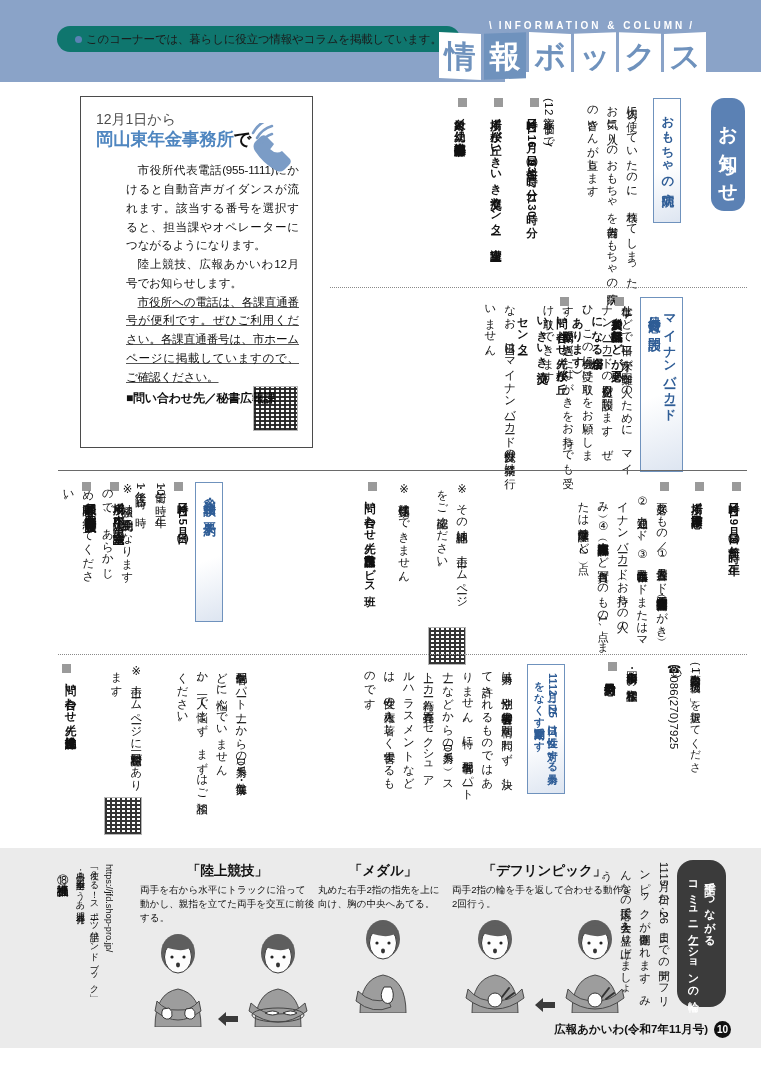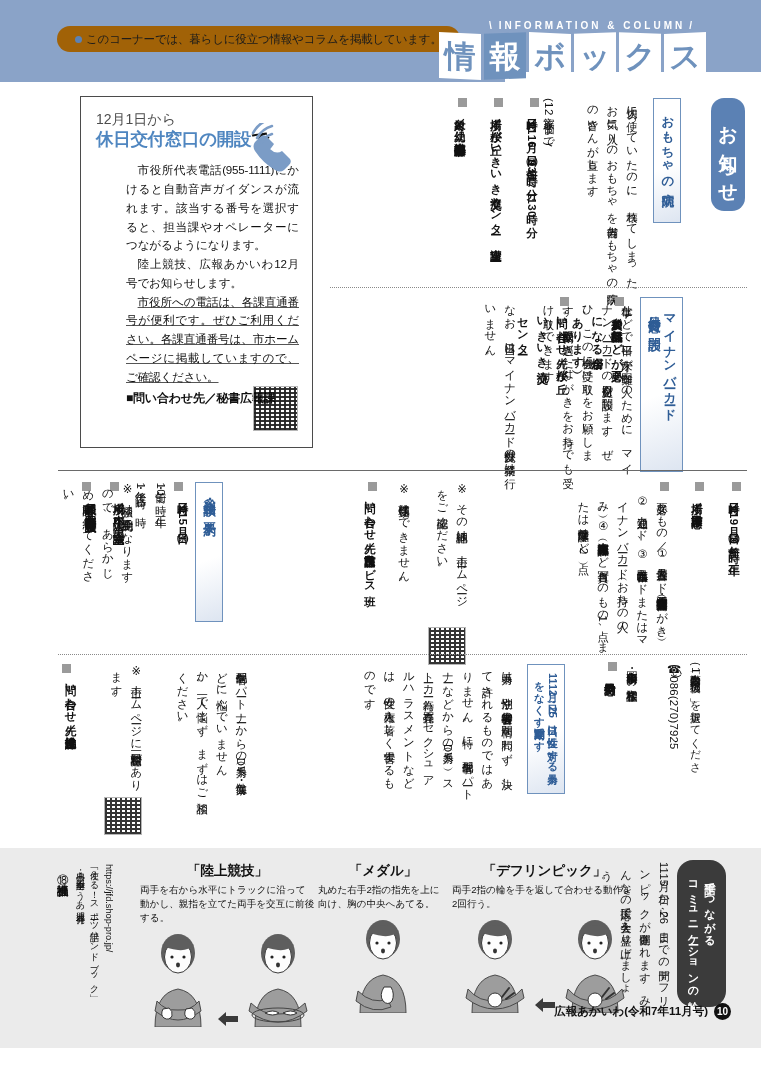--- a/index.html
+++ b/index.html
@@ -16,21 +16,21 @@
     position: absolute; left: 0; top: 0; width: 761px; height: 72px;
     background: #8aa3c8;
   }
   .header-notch {
     position: absolute; left: 0; top: 72px; width: 505px; height: 10px;
     background: #8aa3c8;
   }
   .header-tagline {
     position: absolute; left: 57px; top: 26px;
     height: 26px; padding: 0 18px;
-    background: #a16207; border-radius: 13px;
+    background: #0f766e; border-radius: 13px;
     display: flex; align-items: center;
     font-size: 11.5px; color: #1b1b1b; letter-spacing: -0.2px;
     white-space: nowrap;
   }
   .tagline-dot {
     width: 7px; height: 7px; border-radius: 50%;
     background: #5b82b5; margin-right: 4px; flex: none;
   }
   .logo-eyebrow {
     position: absolute; right: 62px; top: 20px;
@@ -150,21 +150,21 @@
   }
   .sign-item { position:absolute; text-align:center; }
   .sign-title { font-size: 13.5px; font-weight:bold; color:#111; letter-spacing:0px; }
   .sign-desc { font-size: 9.6px; line-height:1.45; color:#111; text-align:left; margin-top:3px; }
   .credit {
     position:absolute; left: 52px; top: 16px;
     writing-mode: vertical-rl; font-size: 9.2px; line-height:1.8; color:#111;
   }
   .credit .dept { font-size: 11.5px; }
   .footer-line {
-    position:absolute; right: 30px; bottom: 28px;
+    position:absolute; right: 30px; bottom: 10px;
     font-size: 11.5px; font-weight:bold; color:#111;
     display:flex; align-items:center; gap:6px;
   }
   .pagenum {
     width: 17px; height:17px; border-radius:50%; background:#111; color:#fff;
     font-size:10px; display:flex; align-items:center; justify-content:center;
   }
   
   .fig { width: 74px; height: 96px; }
 </style>
@@ -192,21 +192,21 @@
     <div class="logo-ch">ッ</div>
     <div class="logo-ch">ク</div>
     <div class="logo-ch">ス</div>
   </div>
 
   <div class="content">
 
     <div class="article-box">
       <div class="art-date">12月1日から</div>
       <div class="art-h1">
-        <div><span class="accent">休日交付窓口の開設</span><span>で</span></div>
+        <div><span class="accent">岡山東年金事務所</span><span>で</span></div>
       </div>
 
       <svg class="phone-icon" viewBox="0 0 64 56">
         <path d="M40 26 q6 6 12 2 l8 8 q2 3 -1 6 l-5 5 q-4 3 -9 0 -12 -7 -20 -19 -3 -5 0 -9 l5 -5 q3 -3 6 -1 l8 8 q-4 6 -4 5z" fill="#7b9cc6"></path>
         <g stroke="#7b9cc6" fill="none" stroke-width="2.6" stroke-linecap="round">
           <path d="M31 20 q4 -7 11 -9"></path>
           <path d="M27 15 q5 -9 15 -12"></path>
           <path d="M23 10 q6 -11 18 -14"></path>
         </g>
       </svg>

